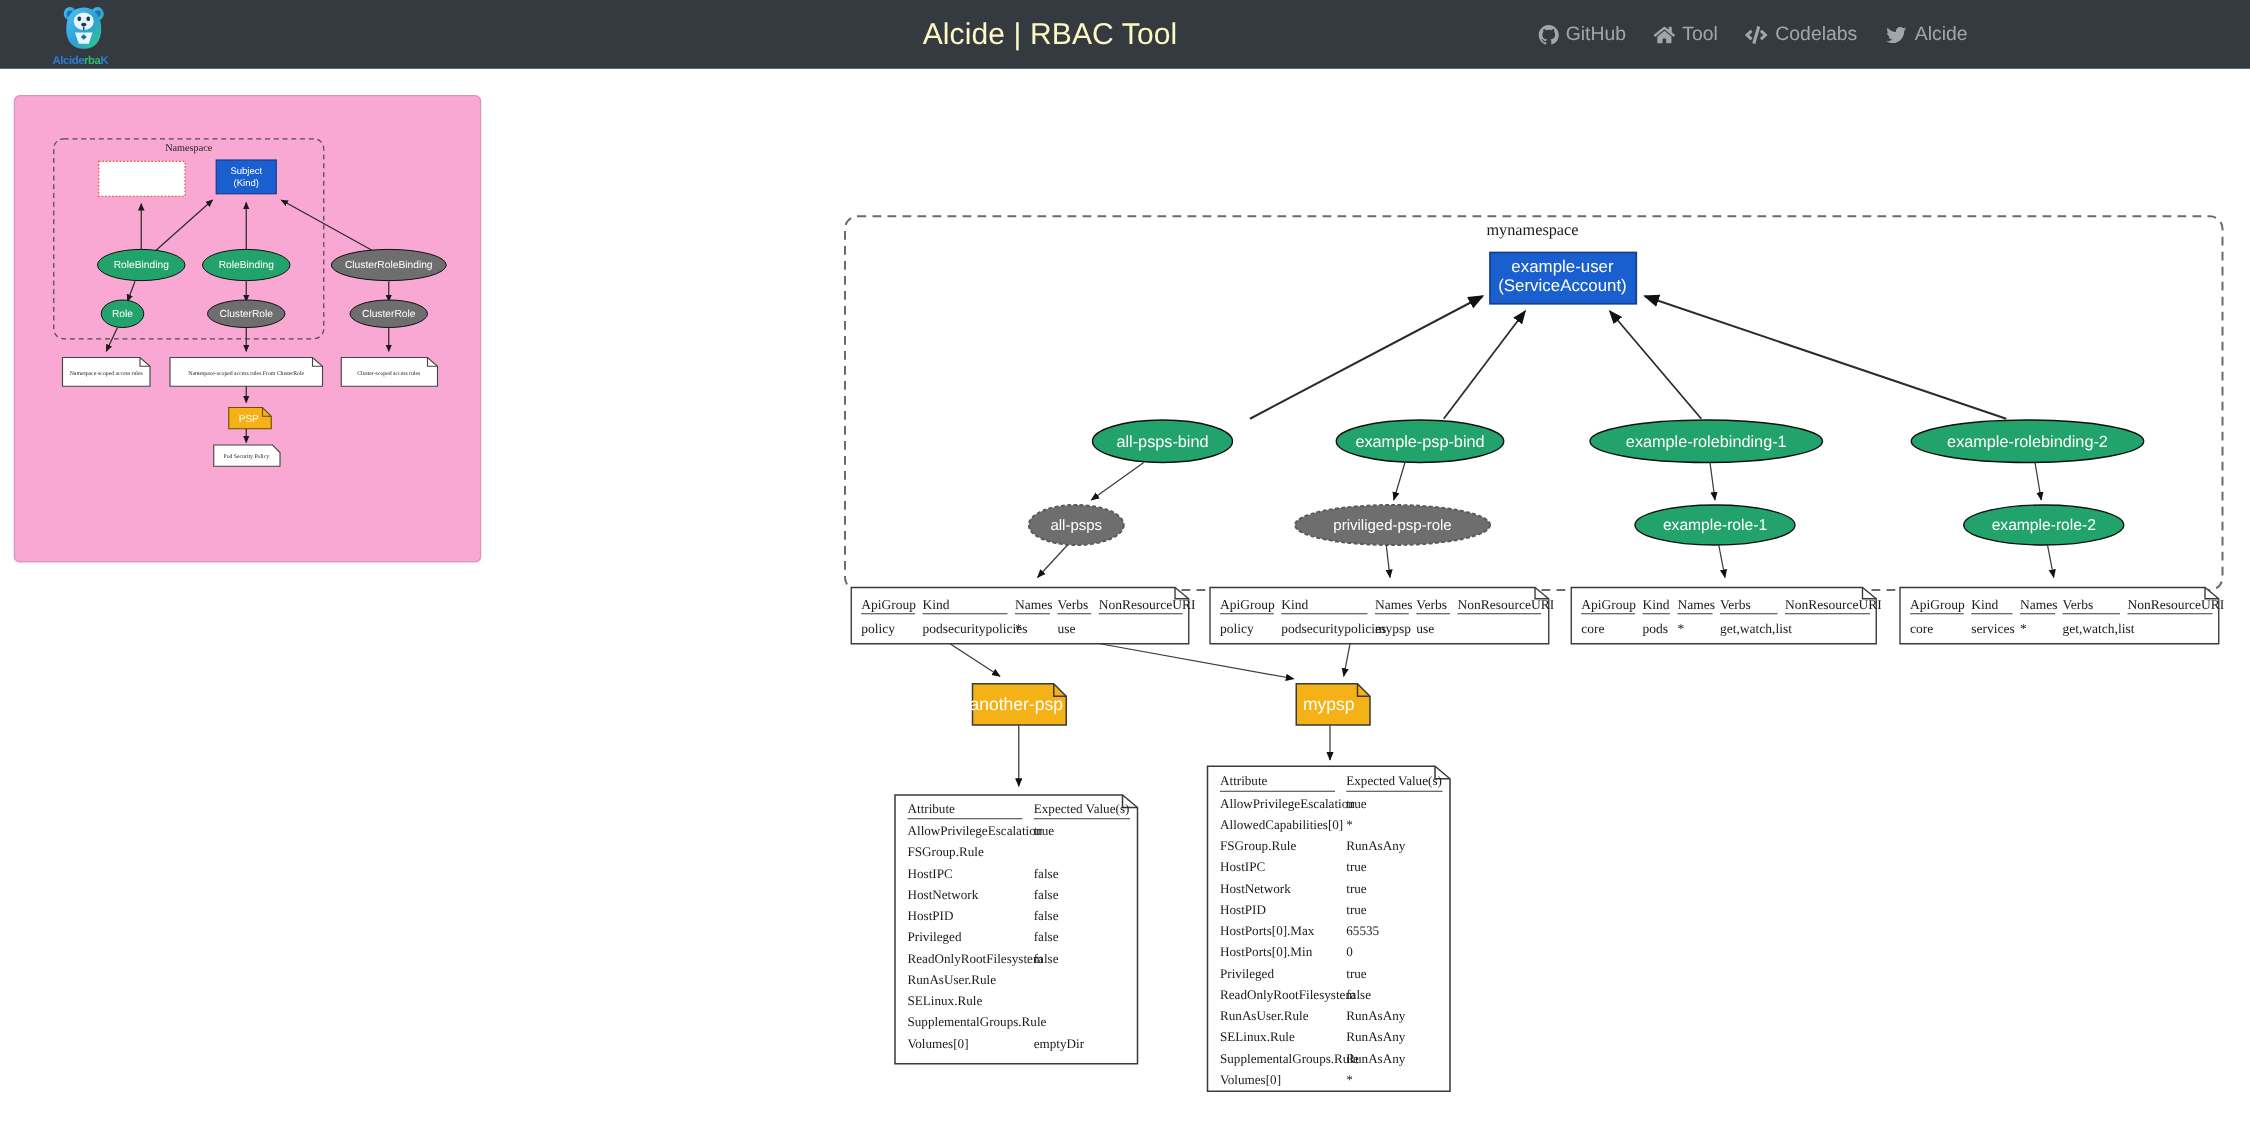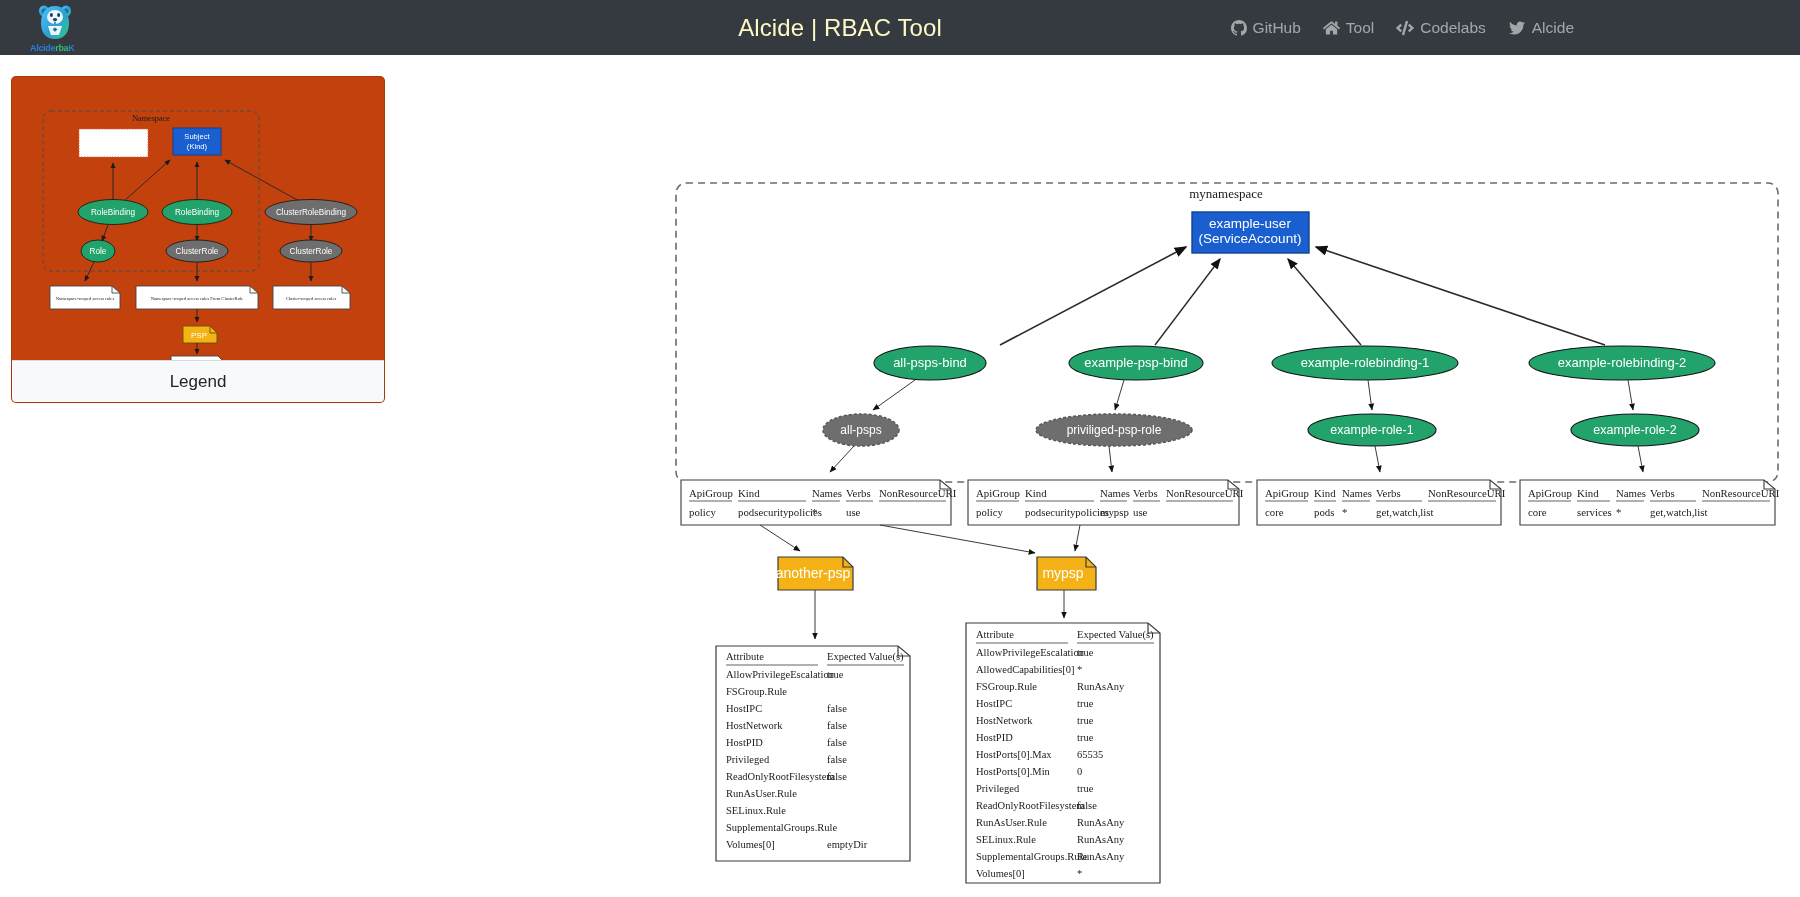--- a/index.html
+++ b/index.html
@@ -18,21 +18,21 @@
     height: 55px;
     background: #343a40;
     display: flex;
     align-items: center;
     padding: 0 16px;
   }
   .brand-logo {
     width: 52px; height: 48px;
     position: relative;
     flex: 0 0 auto;
-    margin-left: 14px;
+    margin-left: 26px;
     text-decoration: underline;
   }
   .logo-bear {
     position: absolute;
     left: 8px; top: 0;
     width: 34px; height: 36px;
   }
   .logo-text {
     position: absolute;
     left: 0; bottom: -1px;
@@ -79,22 +79,22 @@
     text-decoration: none;
     cursor: pointer;
     text-align: center;
   }
   .nav-link svg { display: block; }
 
   
   .legend-card {
     position: absolute;
     left: 11px; top: 76px;
-    width: 374px; height: 327px;
-    background: #c2410c;
+    width: 374px; height: 374px;
+    background: #f9a8d4;
     border: 1px solid rgba(0,0,0,0.12);
     border-radius: 5px;
     box-shadow: 0 1px 2px rgba(0,0,0,0.05);
     overflow: hidden;
   }
   .legend-img-area {
     position: relative;
     width: 100%;
     height: 285px;
   }
@@ -107,21 +107,21 @@
     display: flex;
     align-items: center;
     justify-content: center;
     font-size: 17px;
     color: #212529;
   }
 
   
   .graph-wrap {
     position: absolute;
-    left: 0; top: 55px;
+    left: 0; top: 45px;
     width: 1800px; height: 842px;
   }
 
   svg { overflow: visible; }
   .nodeLabel { font-family: "Liberation Sans", sans-serif; fill: #ffffff; text-anchor: middle; dominant-baseline: middle; }
   .serifText  { font-family: "Liberation Serif", serif; fill: #1b1b1b; }
   .edge { stroke: #2b2b2b; fill: none; }
   .edgeThin { stroke: #3a3a3a; fill: none; stroke-width: 1; }
 </style>
 </head>
@@ -257,23 +257,20 @@
       <path class="edge" d="M185,232 L185,245" stroke-width="1" marker-end="url(#lgArrow)"></path>
       <path d="M171,249 L198,249 L205,256 L205,266 L171,266 Z" fill="#f5b216" stroke="#6a5000" stroke-width="0.9"></path>
       <path d="M198,249 L198,256 L205,256" fill="none" stroke="#6a5000" stroke-width="0.9"></path>
       <text class="nodeLabel" x="187" y="258.5" font-size="8" fill="#1b1b1b">PSP</text>
 
       <path class="edge" d="M185,266 L185,277" stroke-width="1" marker-end="url(#lgArrow)"></path>
       <path d="M159,279 L206,279 L212,285 L212,296 L159,296 Z" fill="#ffffff" stroke="#444" stroke-width="0.9"></path>
       <text class="serifText" x="185" y="289" font-size="4.6" text-anchor="middle">Pod Security Policy</text>
     </svg>
   </div>
-  <div class="legend-footer">
-    <span>Legend</span>
-  </div>
 </div>
 
 <div class="graph-wrap">
 <svg width="1800" height="842" viewBox="0 0 1800 842">
   <defs>
     <marker id="gArrow" markerWidth="9" markerHeight="9" refX="7" refY="3.2" orient="auto">
       <path d="M0,0 L8,3.2 L0,6.4 z" fill="#111"></path>
     </marker>
     <marker id="gArrowThin" markerWidth="8" markerHeight="8" refX="6.4" refY="2.9" orient="auto">
       <path d="M0,0 L7,2.9 L0,5.8 z" fill="#111"></path>

